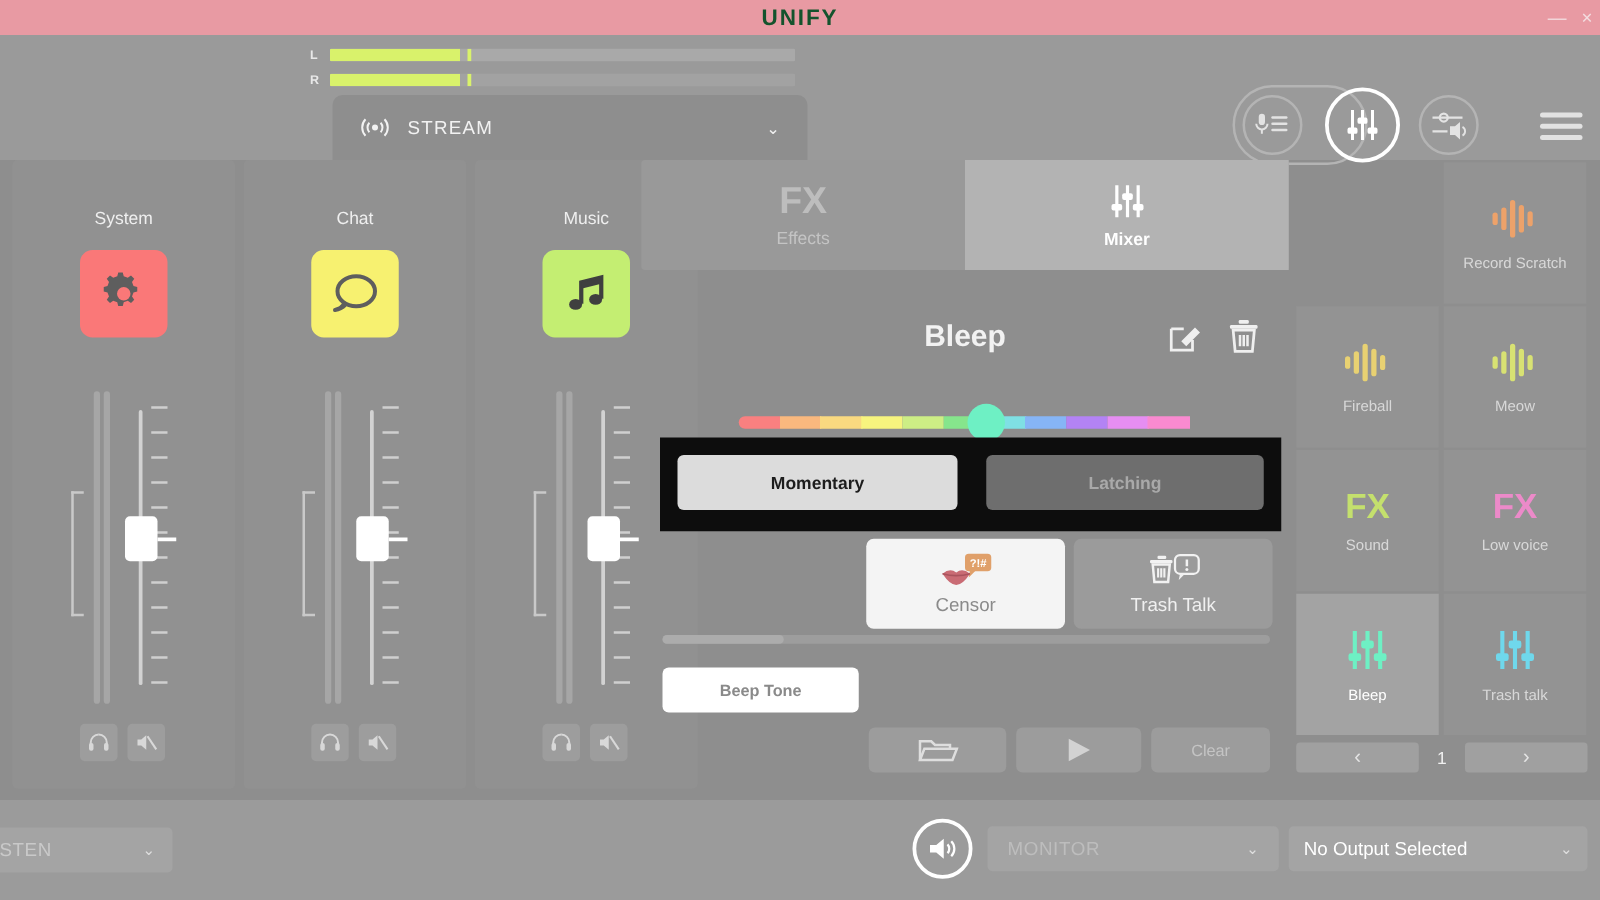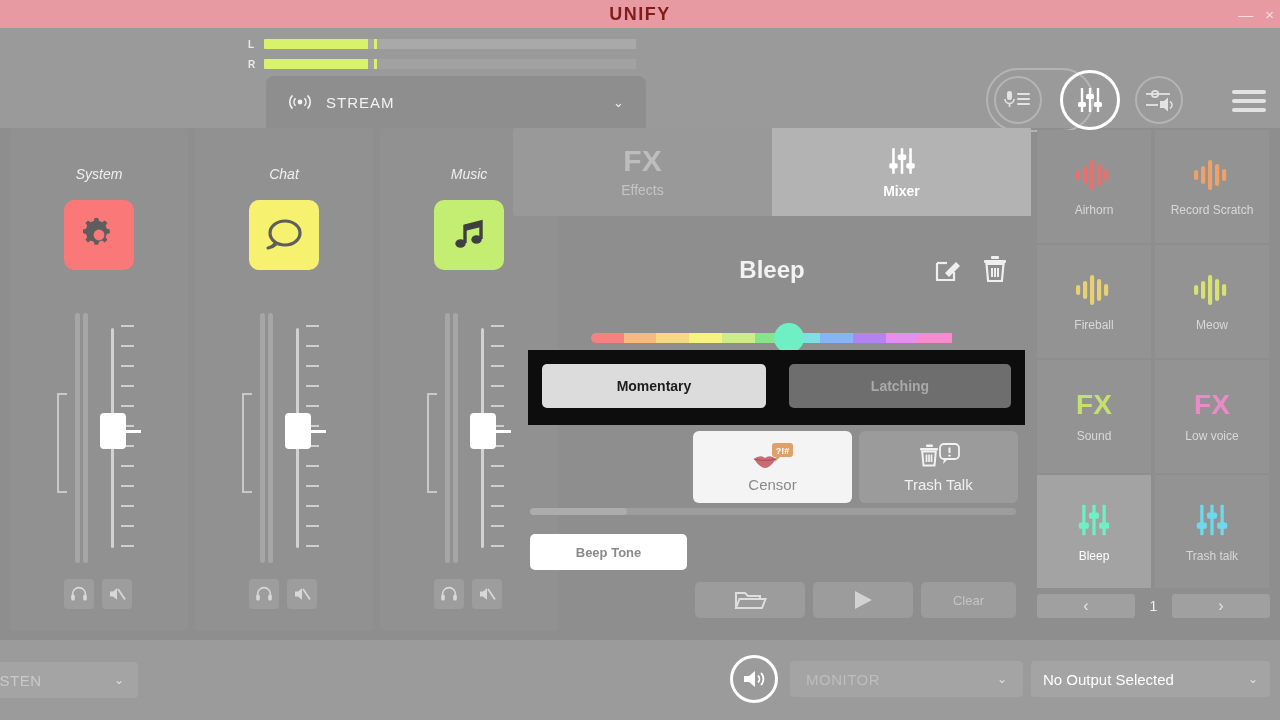--- a/index.html
+++ b/index.html
@@ -16,21 +16,21 @@
   }
 
   
   .titlebar {
     position: absolute; left: 0; top: 0; width: 1280px; height: 28px;
     background: #e89aa3;
     display: flex; align-items: center; justify-content: center;
   }
   .title-text {
     font-size: 18px; font-weight: bold; letter-spacing: 1.5px;
-    color: #7f1d1d;
+    color: #14532d;
   }
   .win-btns {
     position: absolute; right: 6px; top: 0; height: 28px;
     display: flex; align-items: center; gap: 12px;
   }
   .win-btn { color: #f3dde0; font-size: 15px; line-height: 1; cursor: default; }
 
   
   .topbar {
     position: absolute; left: 0; top: 28px; width: 1280px; height: 100px;
@@ -82,21 +82,21 @@
   .chev { color: #efefef; font-size: 13px; }
 
   
   .channels { position: absolute; left: 10px; top: 128px; }
   .chan {
     position: absolute; top: 0; width: 178px; height: 503px;
     background: #919191; border-radius: 4px;
   }
   .chan-title {
     position: absolute; top: 38px; left: 0; right: 0; text-align: center;
-    font-size: 14px; color: #efefef; font-style: italic;
+    font-size: 14px; color: #efefef;
   }
   .chan-icon {
     position: absolute; top: 72px; left: 50%; margin-left: -35px;
     width: 70px; height: 70px; border-radius: 10px;
     display: flex; align-items: center; justify-content: center;
   }
   .fader-area { position: absolute; top: 185px; left: 50%; margin-left: -50px; width: 100px; height: 250px; }
   .vu {
     position: absolute; left: 26px; top: 0; width: 5px; height: 250px;
     background: #a6a6a6; border-radius: 3px;
@@ -640,30 +640,20 @@
       <div class="pad" style="left: 118px; top: 0px;">
         <svg width="44" height="36" viewBox="0 0 44 36">
           <rect x="4" y="13" width="4.2" height="10" rx="2.1" fill="#eda26a"></rect>
           <rect x="11" y="9" width="4.2" height="18" rx="2.1" fill="#eda26a"></rect>
           <rect x="18" y="3" width="4.2" height="30" rx="2.1" fill="#eda26a"></rect>
           <rect x="25" y="7" width="4.2" height="22" rx="2.1" fill="#eda26a"></rect>
           <rect x="32" y="12" width="4.2" height="12" rx="2.1" fill="#eda26a"></rect>
         </svg>
         <span class="pad-label">Record Scratch</span>
       </div>
-      <div class="pad" style="left: 0px; top: 0px;">
-        <svg width="44" height="36" viewBox="0 0 44 36">
-          <rect x="4" y="13" width="4.2" height="10" rx="2.1" fill="#e8706e"></rect>
-          <rect x="11" y="9" width="4.2" height="18" rx="2.1" fill="#e8706e"></rect>
-          <rect x="18" y="3" width="4.2" height="30" rx="2.1" fill="#e8706e"></rect>
-          <rect x="25" y="7" width="4.2" height="22" rx="2.1" fill="#e8706e"></rect>
-          <rect x="32" y="12" width="4.2" height="12" rx="2.1" fill="#e8706e"></rect>
-        </svg>
-        <span class="pad-label">Airhorn</span>
-      </div>
     <div class="pager">
       <div class="pgbtn">‹</div>
       <div class="pgnum">1</div>
       <div class="pgbtn">›</div>
     </div>
   </div>
 
   <div class="bottombar">
     <div class="listen-dd">
       <span class="dd-text">LISTEN</span>

